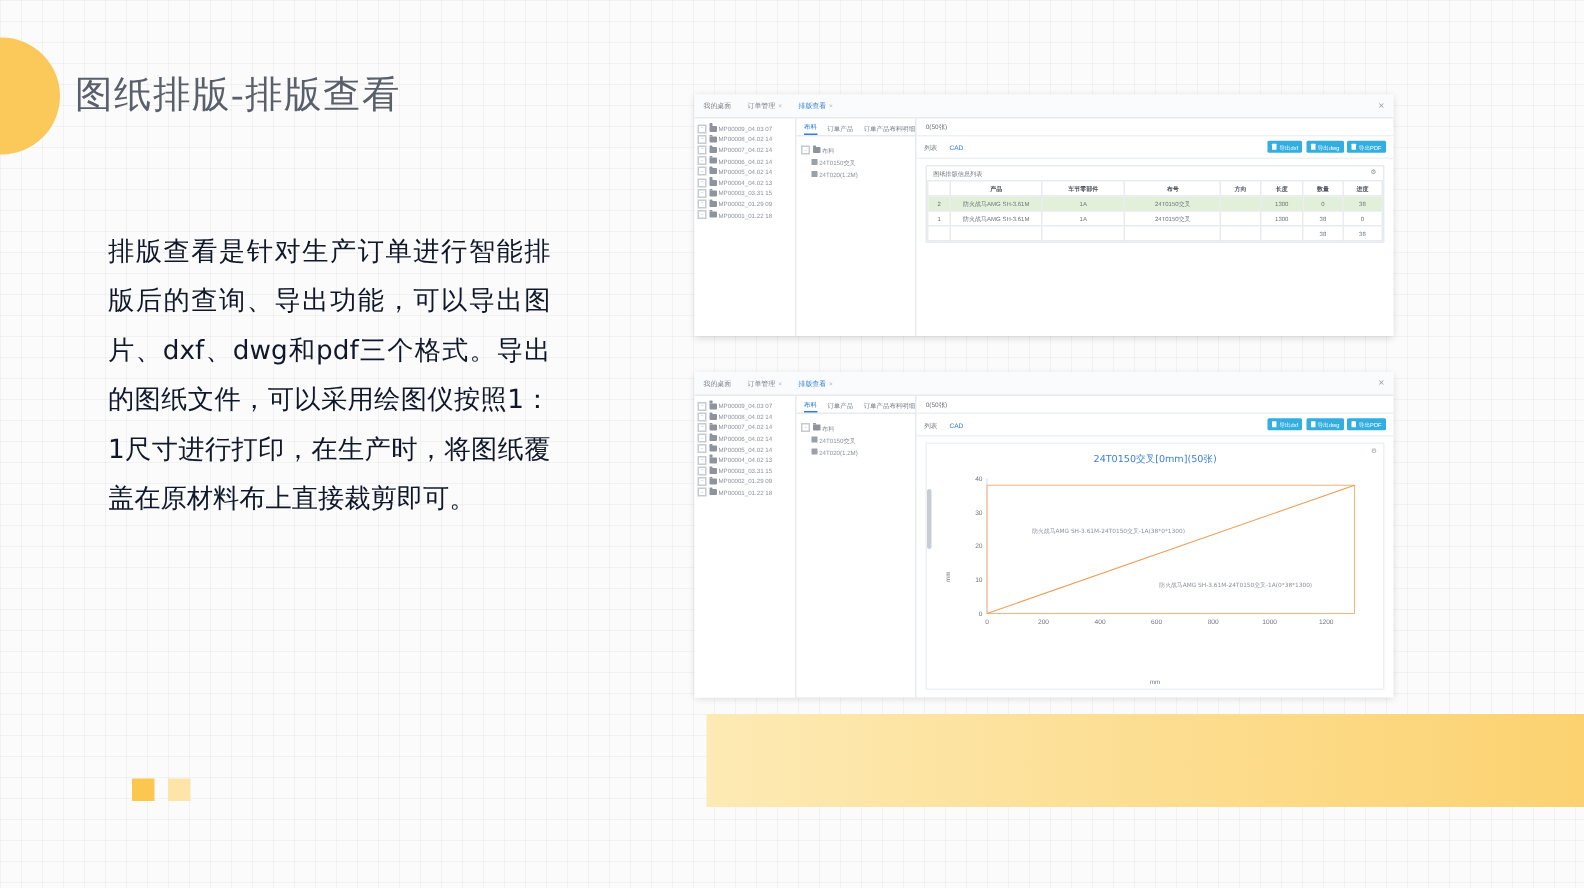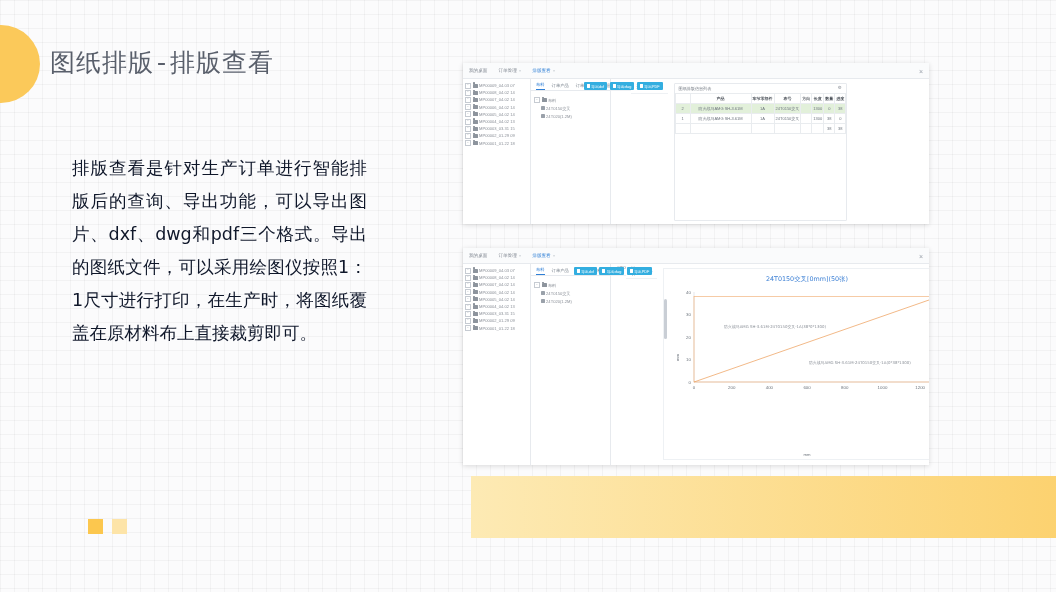--- a/index.html
+++ b/index.html
@@ -17,21 +17,21 @@
     background-size:14px 14px;
     pointer-events:none;
   }
   .circle-deco{
     position:absolute;left:-38px;top:25px;width:78px;height:78px;
     border-radius:50%;background:#fbc95a;
   }
   .page-title{
     position:absolute;left:50px;top:46px;
     font-size:25px;color:#595f6b;letter-spacing:1px;
-    font-family:Liberation Mono, monospace;
+    font-family:Liberation Serif, serif;
   }
   .body-copy{
     position:absolute;left:72px;top:152px;width:295px;
     font-size:17.5px;line-height:33px;color:#0f172a;
     font-family:"DejaVu Sans","Liberation Sans",sans-serif;
     text-align:justify;
   }
   .sq-a{position:absolute;left:88px;top:519px;width:15px;height:15px;background:#fcc74e;}
   .sq-b{position:absolute;left:112px;top:519px;width:15px;height:15px;background:#fde4a8;}
   .bottom-bar{
@@ -102,21 +102,21 @@
   .mid-row{
     display:flex;align-items:center;gap:1.5px;height:8px;
     font-size:4.1px;color:#8b9098;white-space:nowrap;
   }
   .mid-row.lvl2{padding-left:7px;}
   .tfile{
     width:3.6px;height:4.6px;flex:0 0 3.6px;background:#9aa1aa;border-radius:.4px;
   }
 
   
-  .right-pane{flex:1;display:flex;flex-direction:row;min-width:0;}
+  .right-pane{flex:1;display:flex;flex-direction:column;min-width:0;}
   .rp-head{
     height:11px;display:flex;align-items:center;padding-left:6px;
     font-size:4.3px;color:#6d747d;border-bottom:1px solid #eef1f4;
   }
   .rp-toolbar{
     height:14px;display:flex;align-items:center;padding:0 5px;gap:8px;
     border-bottom:1px solid #eef1f4;position:relative;
   }
   .rp-tab{font-size:4.4px;color:#6d747d;}
   .rp-tab.link{color:#2f7fd6;}

